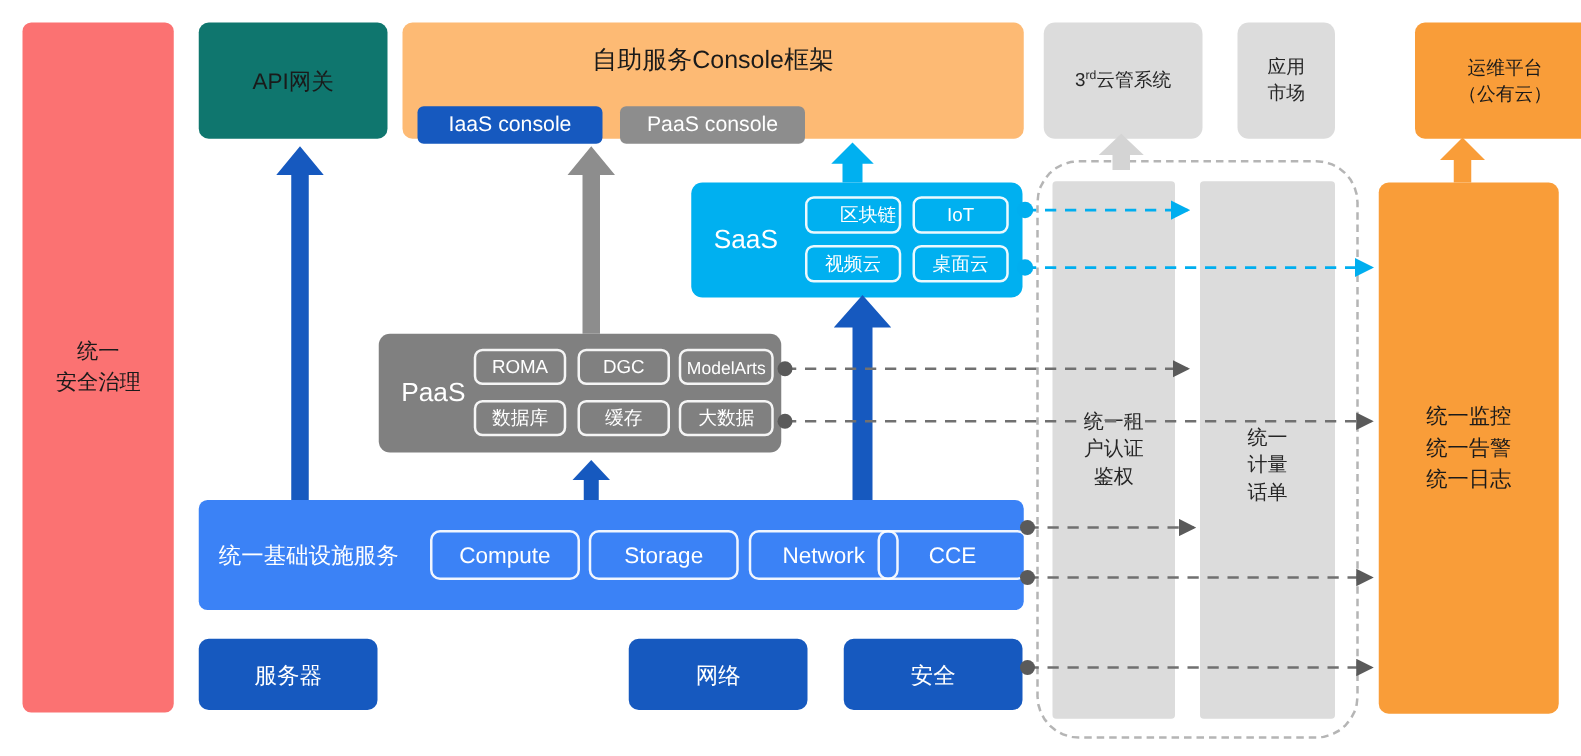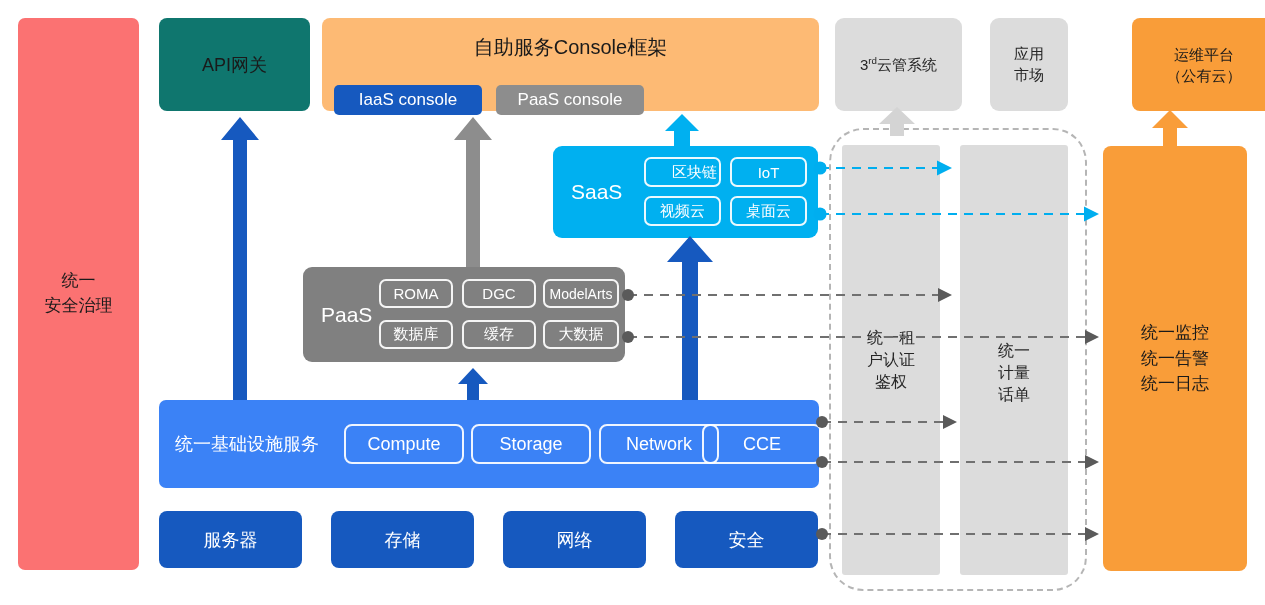--- a/index.html
+++ b/index.html
@@ -152,23 +152,20 @@
       <span>Network</span>
     </div>
     <div class="infra-pill" style="left:543px;top:24px;width:120px;height:40px;">
       <span>CCE</span>
     </div>
   </div>
 
   <div class="box blue-box" style="left:159px;top:511px;width:143px;height:57px;">
     <span>服务器</span>
   </div>
-  <div class="box blue-box" style="left:331px;top:511px;width:143px;height:57px;">
-    <span>存储</span>
-  </div>
   <div class="box blue-box" style="left:503px;top:511px;width:143px;height:57px;">
     <span>网络</span>
   </div>
   <div class="box blue-box" style="left:675px;top:511px;width:143px;height:57px;">
     <span>安全</span>
   </div>
 
   <div class="box" style="left:842px;top:145px;width:98px;height:430px;flex-direction:column;font-size:16px;
               color:#262626;line-height:1.38;background:transparent;">
     <span>统一租</span>

